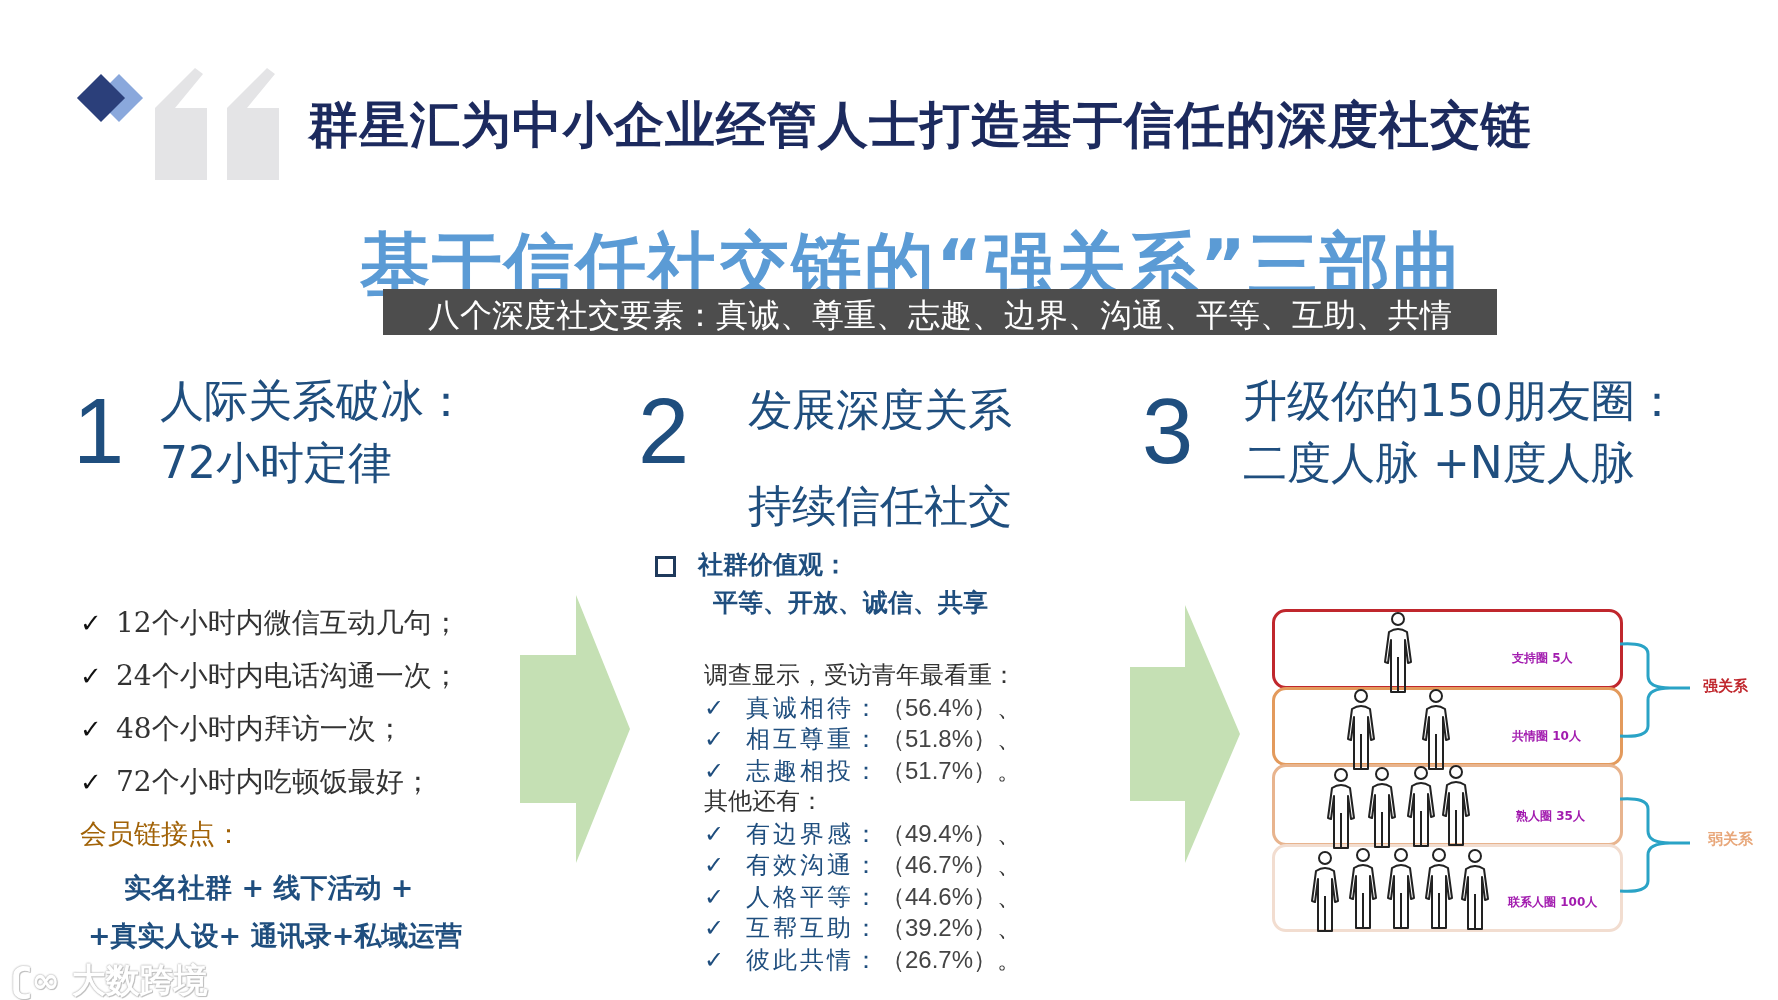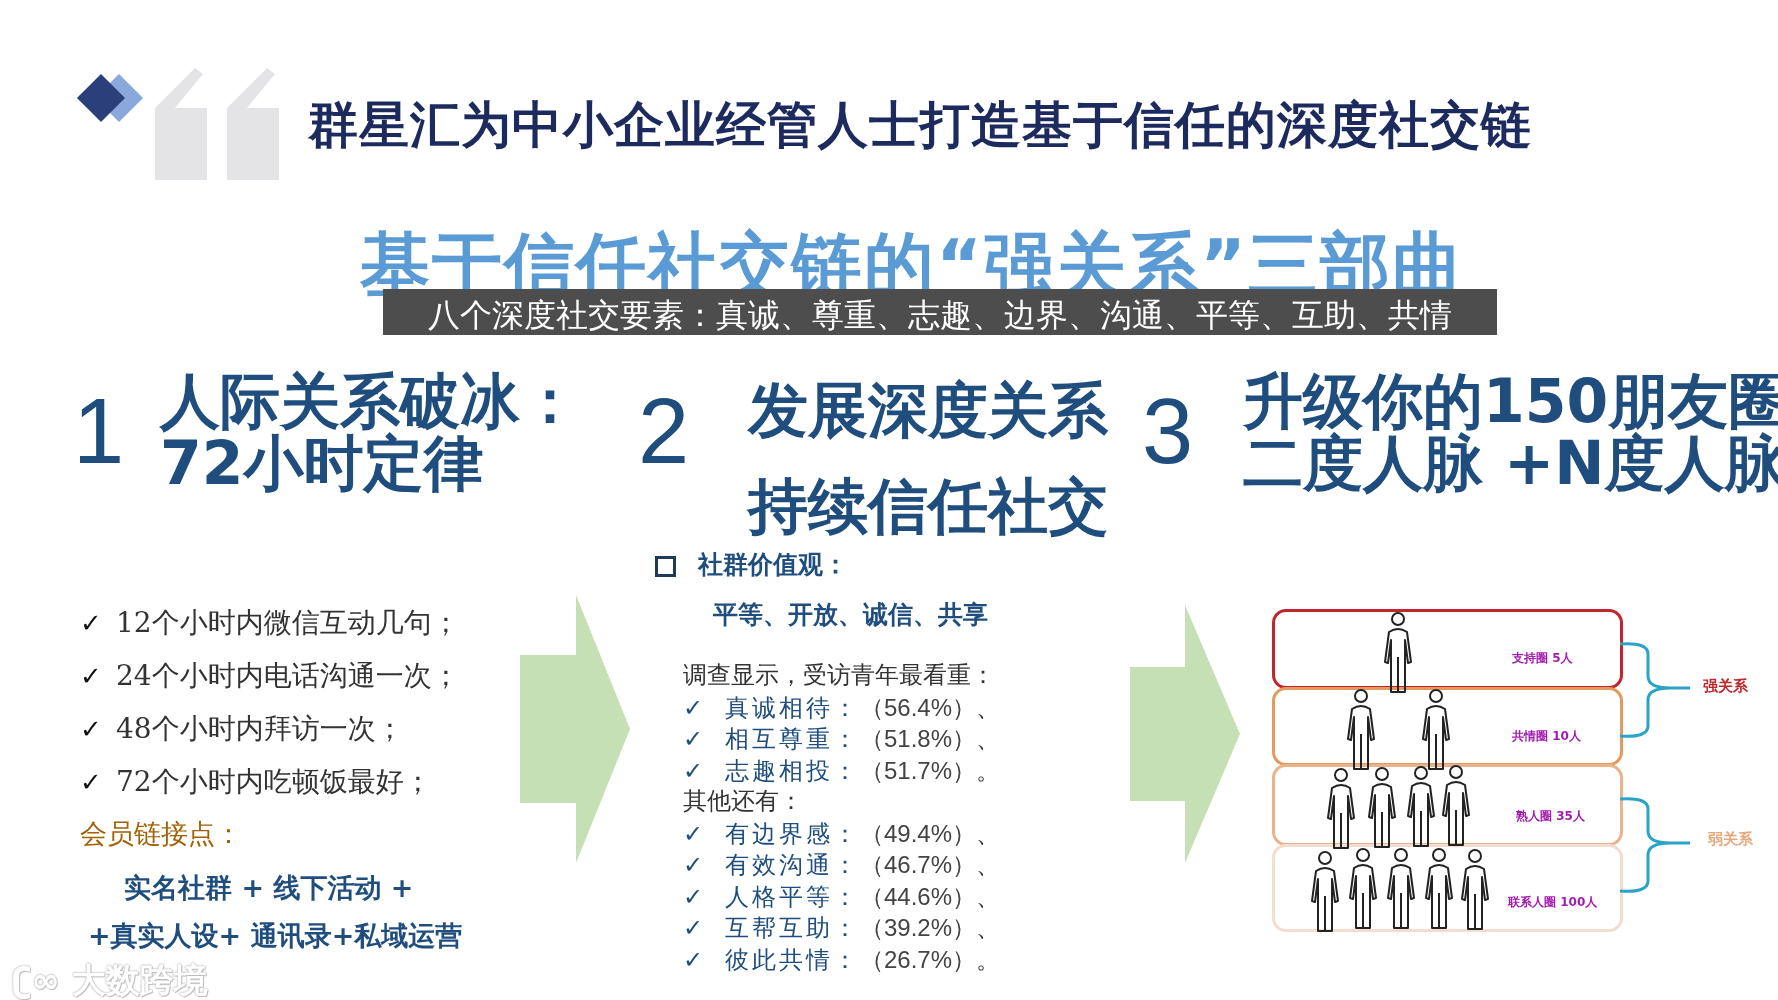--- a/index.html
+++ b/index.html
@@ -5,32 +5,32 @@
   html, body { margin:0; padding:0; }
   body { width:1778px; height:1000px; background:#ffffff; position:relative; overflow:hidden;
          font-family:"DejaVu Sans", "Liberation Sans", sans-serif; }
   .abs { position:absolute; }
   .diamond { position:absolute; width:34px; height:34px; transform:rotate(45deg); }
   .title { left:308px; top:92px; font-size:50px; font-weight:bold; color:#1c2a5e; letter-spacing:1px; white-space:nowrap; }
   .subtitle { left:360px; top:192px; font-size:70px; font-weight:bold; color:#5b9bd5; letter-spacing:2px; white-space:nowrap;margin-top:27px; }
   .darkbar { left:383px; top:289px; width:1114px; height:46px; background:#4d4d4d; color:#ffffff;
              font-size:32px; line-height:52px; text-align:center; white-space:nowrap; }
   .num { font-family:"Liberation Sans", sans-serif; font-size:92px; color:#1f4e7e; line-height:1; }
-  .heading { font-size:60px; font-weight:bold; color:#1f4e7e; line-height:62px; white-space:nowrap; }
+  .heading { font-size:44px; font-weight:normal; color:#1f4e7e; line-height:62px; white-space:nowrap; }
   .checklist { left:80px; top:596px; }
   .checklist .row { height:53px; font-size:28px; color:#333; font-family:"DejaVu Serif", serif; white-space:nowrap; display:flex; align-items:center; }
   .check { display:inline-block; width:36px; color:#111; font-size:26px; }
   .member-title { left:80px; top:816px; font-size:27px; font-weight:normal; color:#a16207; }
   .member-line { font-size:27px; font-weight:bold; color:#1f4e7e; white-space:nowrap; }
   .arrow { position:absolute; }
   .values-head { left:655px; top:548px; font-size:25px; font-weight:bold; color:#1f4e7e; white-space:nowrap;text-align:center; }
   .box-icon { display:inline-block; width:15px; height:15px; border:3px solid #1f3a5c; margin-right:22px; vertical-align:middle; }
-  .values-line { left:713px; top:598px; font-size:25px; font-weight:bold; color:#1f4e7e; white-space:nowrap; }
+  .values-line { left:713px; top:586px; font-size:25px; font-weight:bold; color:#1f4e7e; white-space:nowrap; }
   .survey { left:683px; top:660px; font-family:"DejaVu Serif", serif; font-size:24px; color:#333; }
-  .survey .line { height:31.5px; line-height:31.5px; white-space:nowrap; }
+  .survey .line { height:31.5px; line-height:31.5px; white-space:nowrap;margin-left:21px; }
   .survey .ck { display:inline-block; width:42px; color:#1f4e7e; }
   .survey .lbl { color:#1f4e7e; letter-spacing:3px; }
   .survey .pct { color:#444; font-family:"Liberation Sans", sans-serif; }
   .layer { position:absolute; left:1272px; width:345px; border-radius:14px; background:#fff; }
   .layer-label { position:absolute; font-size:12px; font-weight:bold; color:#a21caf; white-space:nowrap;margin-top:13px; }
   .person { position:absolute; width:30px; height:82px; }
   .rel-label { position:absolute; font-size:15px; font-weight:bold; white-space:nowrap; }
   .watermark { left:12px; top:958px; font-size:34px; color:#ffffff; font-weight:bold;
                text-shadow: 0 0 2px #b8b8b8, 0 0 2px #b8b8b8, 1px 1px 0 #c8c8c8; white-space:nowrap; }
 </style>

